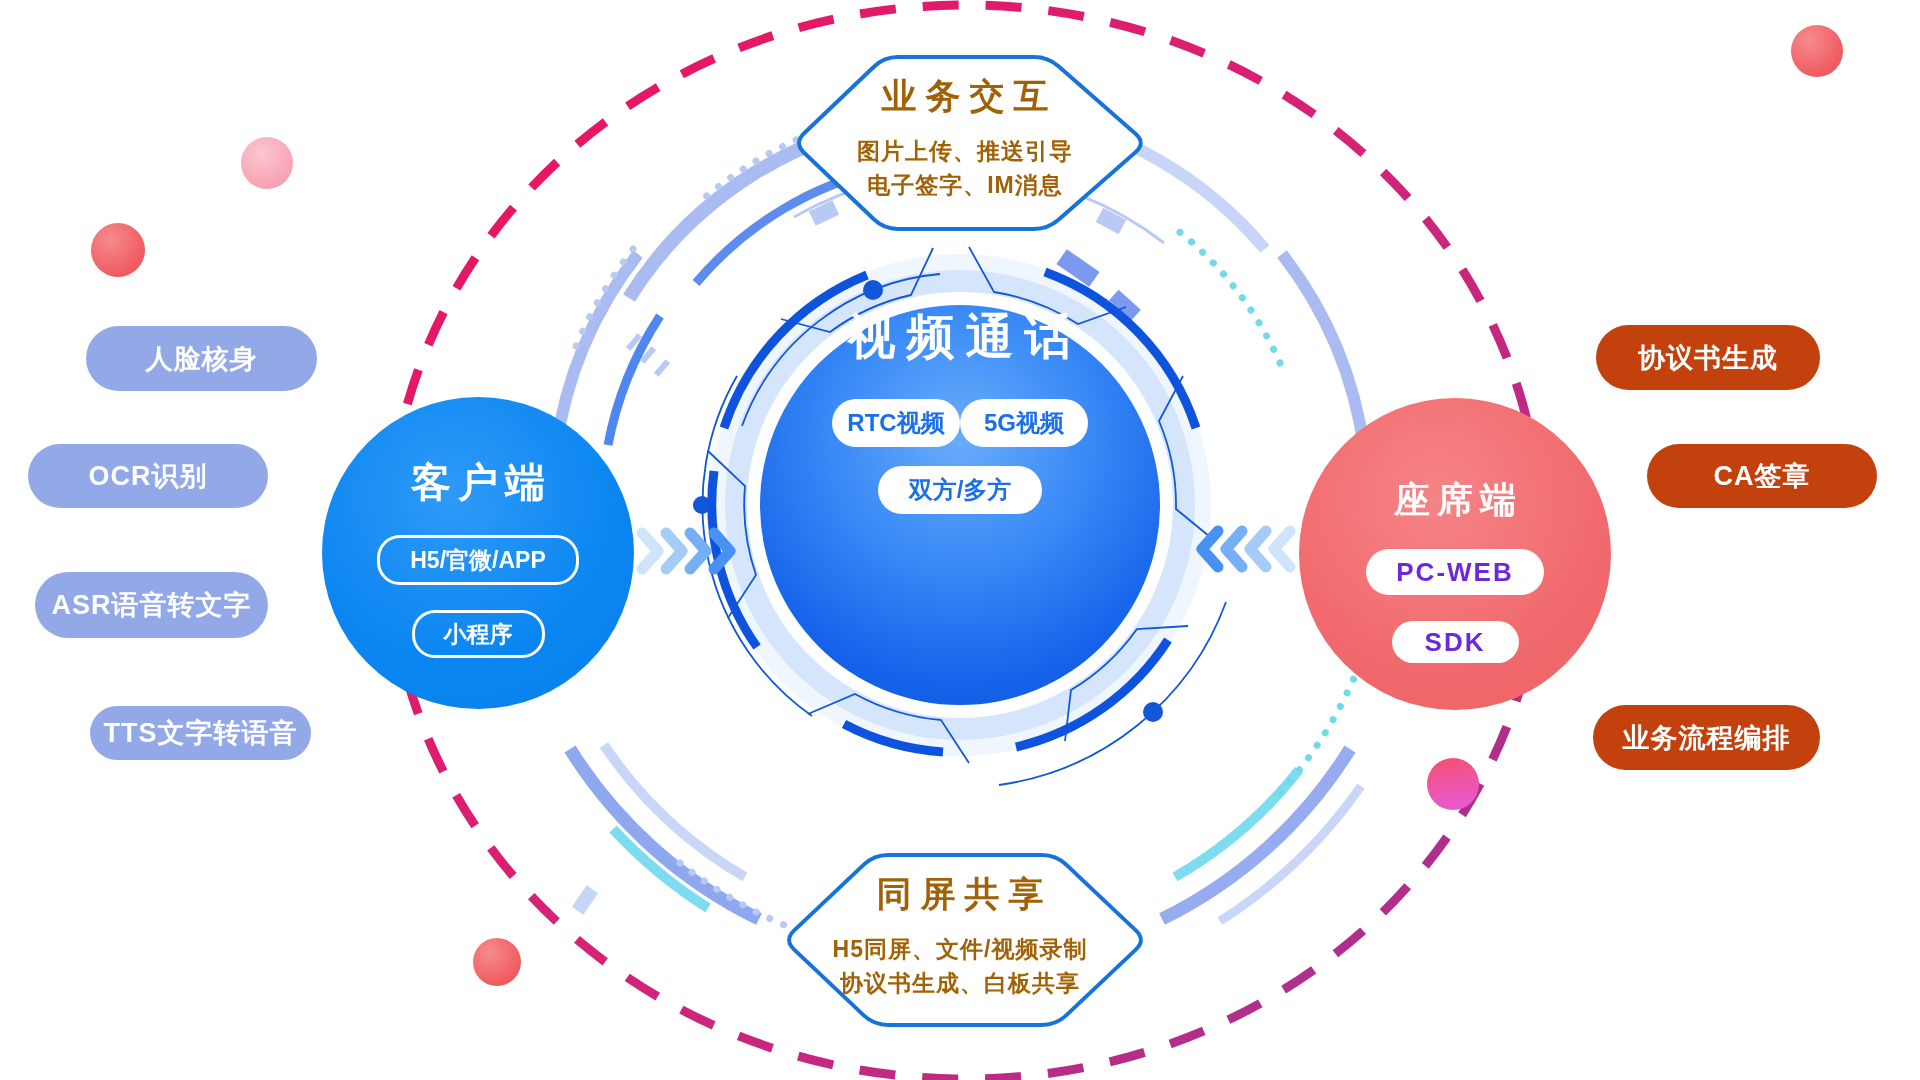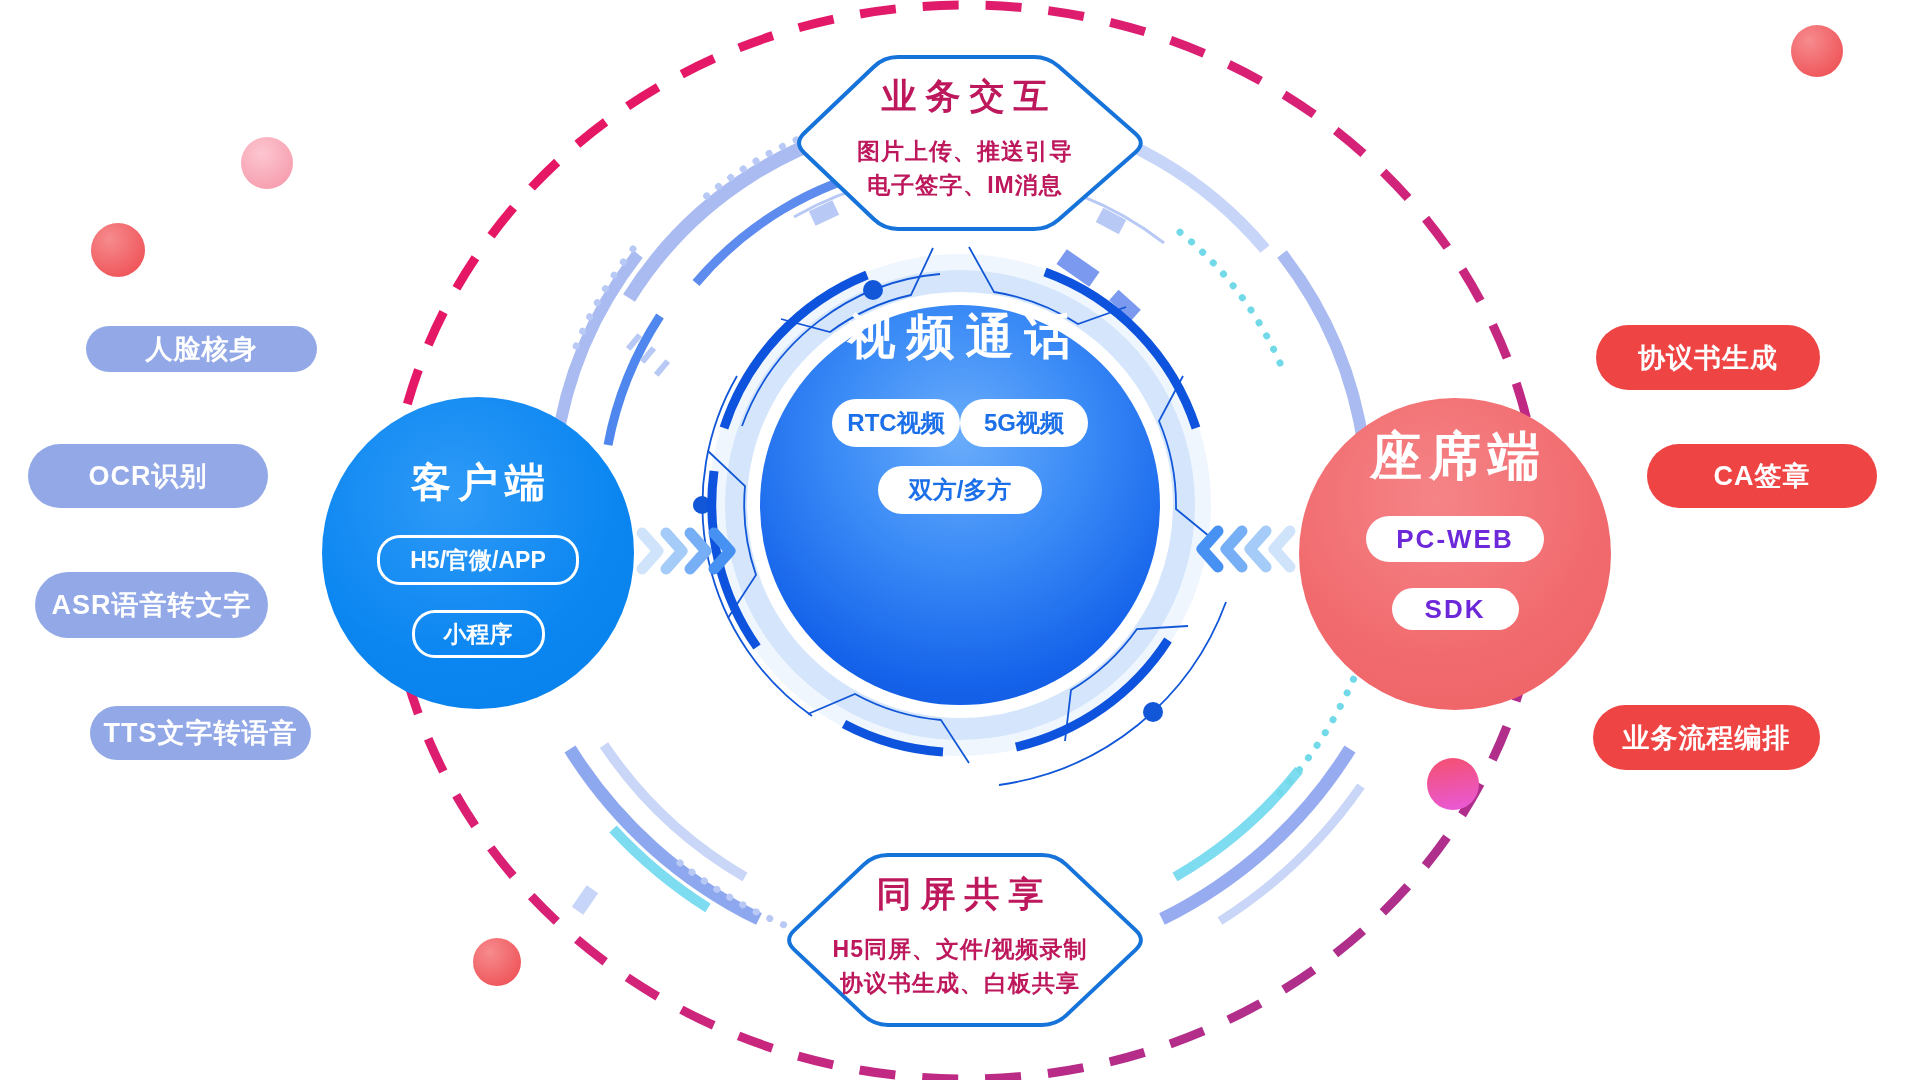--- a/index.html
+++ b/index.html
@@ -10,21 +10,21 @@
   svg.decor{position:absolute;left:0;top:0;z-index:0;}
 
   
   .bubble{position:absolute;border-radius:50%;display:flex;flex-direction:column;align-items:center;z-index:2;}
   .bubble .btitle{color:#fff;white-space:nowrap;}
   .client{left:322px;top:397px;width:312px;height:312px;
     background:radial-gradient(circle at 42% 32%, #2e9af7 0%, #0b86f1 58%, #0680ea 100%);padding-top:0;}
   .client .btitle{margin-top:58px;font-size:40px;letter-spacing:7px;padding-left:7px;}
   .agent{left:1299px;top:398px;width:312px;height:312px;
     background:radial-gradient(circle at 44% 32%, #f58487 0%, #f16a6d 60%, #ee6165 100%);}
-  .agent .btitle{margin-top:24px;font-size:52px;letter-spacing:7px;padding-left:7px;}
+  .agent .btitle{margin-top:78px;font-size:36px;letter-spacing:7px;padding-left:7px;}
   .core{left:760px;top:305px;width:400px;height:400px;
     background:radial-gradient(circle at 50% 33%, #69acfa 0%, #3c8cf7 36%, #1563ea 74%, #0c53da 100%);}
   .core .btitle{font-size:48px;letter-spacing:11px;padding-left:11px;}
 
   .pillrow{display:flex;gap:0;margin-top:30px;}
   .corepill{background:#ffffff;color:#1b6fe8;border-radius:25px;height:48px;
     display:flex;align-items:center;justify-content:center;font-size:24px;white-space:nowrap;}
   .corepill.p1{width:128px;}
   .corepill.p2{width:128px;}
   .corepill.p3{width:164px;margin-top:19px;}
@@ -33,32 +33,32 @@
     display:flex;align-items:center;justify-content:center;font-size:23px;white-space:nowrap;}
   .client .op1{width:196px;height:44px;margin-top:25px;}
   .client .op2{width:127px;height:42px;margin-top:25px;}
 
   .whitepill{background:#ffffff;border-radius:24px;display:flex;align-items:center;justify-content:center;
     white-space:nowrap;color:#6d28d9;}
   .agent .wp1{width:178px;height:46px;margin-top:24px;font-size:26px;letter-spacing:2px;}
   .agent .wp2{width:127px;height:42px;margin-top:26px;font-size:26px;letter-spacing:2px;}
 
   
-  .hextext{position:absolute;width:360px;text-align:center;color:#be185d;z-index:2;}
+  .hextext{position:absolute;width:360px;text-align:center;color:#a16207;z-index:2;}
   .hextext .htitle{font-size:35px;letter-spacing:9px;padding-left:9px;margin-bottom:14px;}
   .hextext .hline{font-size:23px;line-height:34px;letter-spacing:1px;}
   .hextop{left:785px;top:73px;}
   .hexbottom{left:780px;top:871px;}
 
   
   .sidepill{position:absolute;border-radius:34px;display:flex;align-items:center;justify-content:center;
     color:#fff;font-size:27px;white-space:nowrap;z-index:2;letter-spacing:1px;}
   .lp{background:#93a8e6;}
-  .rp{background:#ef4444;}
-  .lp1{left:86px; top:326px;width:231px;height:46px;}
+  .rp{background:#c2410c;}
+  .lp1{left:86px; top:326px;width:231px;height:65px;}
   .lp2{left:28px; top:444px;width:240px;height:64px;}
   .lp3{left:35px; top:572px;width:233px;height:66px;}
   .lp4{left:90px; top:706px;width:221px;height:54px;}
   .rp1{left:1596px;top:325px;width:224px;height:65px;}
   .rp2{left:1647px;top:444px;width:230px;height:64px;}
   .rp3{left:1645px;top:572px;width:230px;height:65px;}
   .rp4{left:1593px;top:705px;width:227px;height:65px;}
 
   
   .dot{position:absolute;border-radius:50%;z-index:1;}

